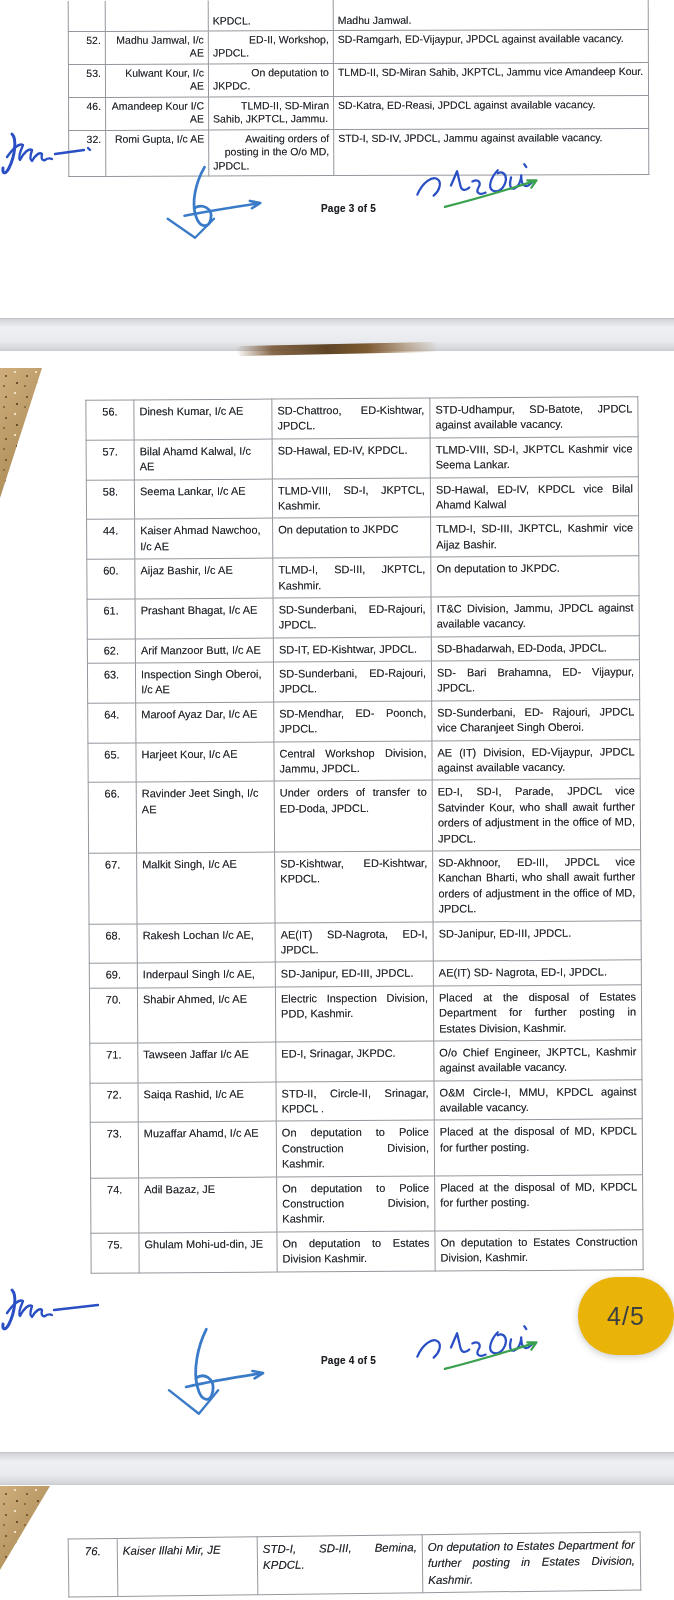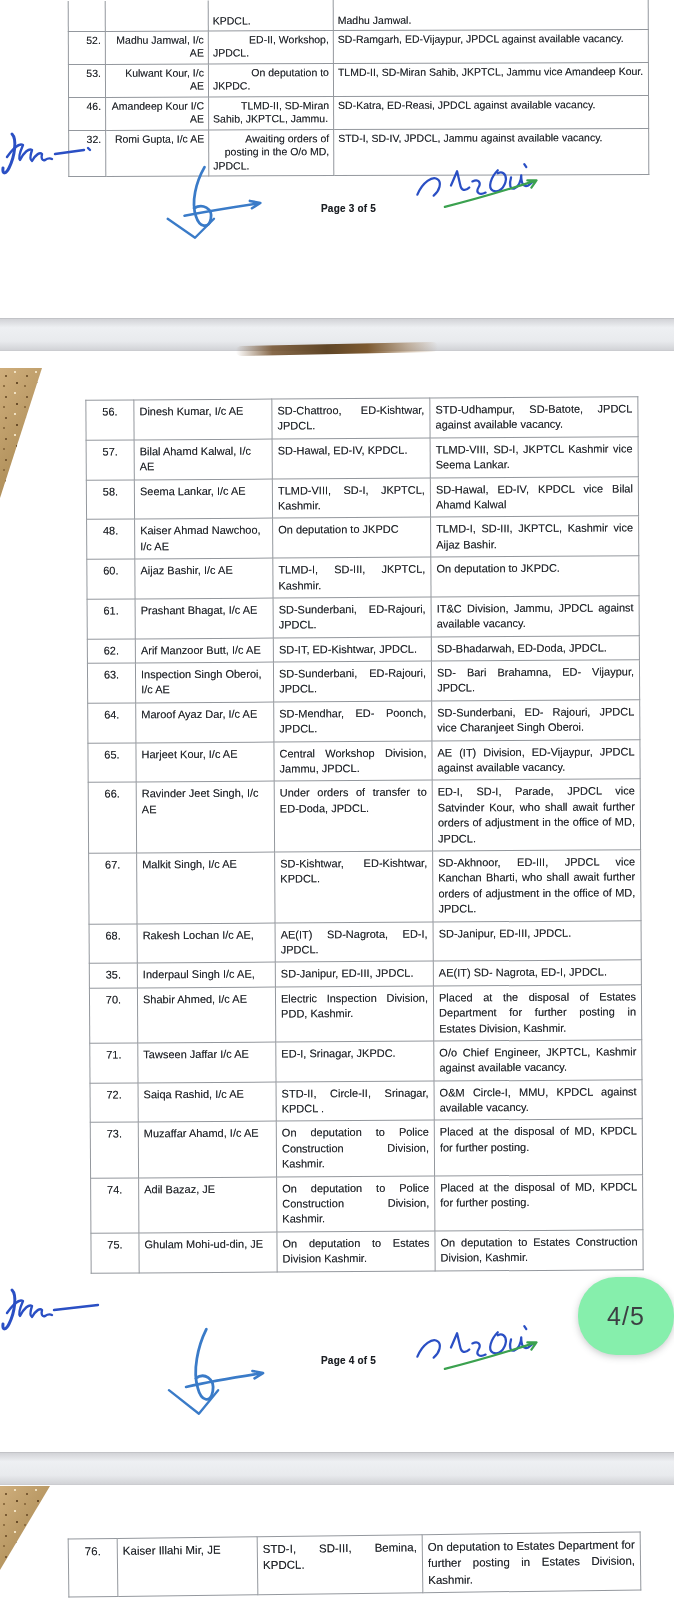--- a/index.html
+++ b/index.html
@@ -3,21 +3,21 @@
 <meta charset="utf-8">
 <style>
   html,body{margin:0;padding:0;background:#ffffff;}
   .stage{
     position:relative;width:674px;height:1600px;overflow:hidden;
     background:#ffffff;font-family:"Liberation Sans",sans-serif;
   }
   .page{position:absolute;left:0;width:674px;background:#ffffff;}
   #page3{top:0;height:318px;}
   #page4{top:368px;height:1100px;}
-  #page5{top:1486px;height:114px;}
+  #page5{top:1486px;height:114px;font-style:italic;}
   .sep{
     position:absolute;left:0;width:674px;height:33px;
     background:linear-gradient(180deg,#d2d3d7 0%,#eef0f3 28%,#e8eaed 72%,#d2d3d7 100%);
     border-top:1px solid #c2c3c7;border-bottom:1px solid #cbccd0;box-sizing:border-box;
   }
   #sep1{top:318px;} #sep2{top:1452px;}
 
   table{border-collapse:collapse;table-layout:fixed;position:absolute;background:#fff;}
   td{
     border:1px solid #94989e;vertical-align:top;color:#22252a;
@@ -42,21 +42,21 @@
     letter-spacing:0.2px;text-shadow:0 0 0.5px rgba(30,33,38,0.5);white-space:nowrap;z-index:4;
   }
   #label3{left:321px;top:203px;}
   #label4{left:321px;top:987px;}
 
   .ink{position:absolute;z-index:6;}
   .ink path{fill:none;stroke-linecap:round;stroke-linejoin:round;}
 
   .badge{
     position:absolute;left:578px;top:1277px;width:96px;height:78px;z-index:9;
-    background:#86efac;border-radius:38px;
+    background:#eab308;border-radius:38px;
     box-shadow:0 2px 7px rgba(60,64,70,0.28);
     color:#3c4043;font-size:25px;letter-spacing:1px;
     text-align:center;line-height:78px;
   }
 
   .corner{
     position:absolute;z-index:3;
     background:
       radial-gradient(2px 2px at 6px 8px, #7b5c34 40%, transparent 70%),
       radial-gradient(2px 2px at 15px 4px, #f0e0c0 40%, transparent 70%),
@@ -173,21 +173,21 @@
             <td class="c-from">SD-Hawal, ED-IV, KPDCL.</td>
             <td class="c-to">TLMD-VIII, SD-I, JKPTCL Kashmir vice Seema Lankar.</td>
           </tr>
           <tr>
             <td class="c-no">58.</td>
             <td class="c-name">Seema Lankar, I/c AE</td>
             <td class="c-from">TLMD-VIII, SD-I, JKPTCL, Kashmir.</td>
             <td class="c-to">SD-Hawal, ED-IV, KPDCL vice Bilal Ahamd Kalwal</td>
           </tr>
           <tr>
-            <td class="c-no">48.</td>
+            <td class="c-no">44.</td>
             <td class="c-name">Kaiser Ahmad Nawchoo, I/c AE</td>
             <td class="c-from">On deputation to JKPDC</td>
             <td class="c-to">TLMD-I, SD-III, JKPTCL, Kashmir vice Aijaz Bashir.</td>
           </tr>
           <tr>
             <td class="c-no">60.</td>
             <td class="c-name">Aijaz Bashir, I/c AE</td>
             <td class="c-from">TLMD-I, SD-III, JKPTCL, Kashmir.</td>
             <td class="c-to">On deputation to JKPDC.</td>
           </tr>
@@ -233,21 +233,21 @@
             <td class="c-from">SD-Kishtwar, ED-Kishtwar, KPDCL.</td>
             <td class="c-to">SD-Akhnoor, ED-III, JPDCL vice Kanchan Bharti, who shall await further orders of adjustment in the office of MD, JPDCL.</td>
           </tr>
           <tr>
             <td class="c-no">68.</td>
             <td class="c-name">Rakesh Lochan I/c AE,</td>
             <td class="c-from">AE(IT) SD-Nagrota, ED-I, JPDCL.</td>
             <td class="c-to">SD-Janipur, ED-III, JPDCL.</td>
           </tr>
           <tr>
-            <td class="c-no">35.</td>
+            <td class="c-no">69.</td>
             <td class="c-name">Inderpaul Singh I/c AE,</td>
             <td class="c-from">SD-Janipur, ED-III, JPDCL.</td>
             <td class="c-to">AE(IT) SD- Nagrota, ED-I, JPDCL.</td>
           </tr>
           <tr>
             <td class="c-no">70.</td>
             <td class="c-name">Shabir Ahmed, I/c AE</td>
             <td class="c-from">Electric Inspection Division, PDD, Kashmir.</td>
             <td class="c-to">Placed at the disposal of Estates Department for further posting in Estates Division, Kashmir.</td>
           </tr>

